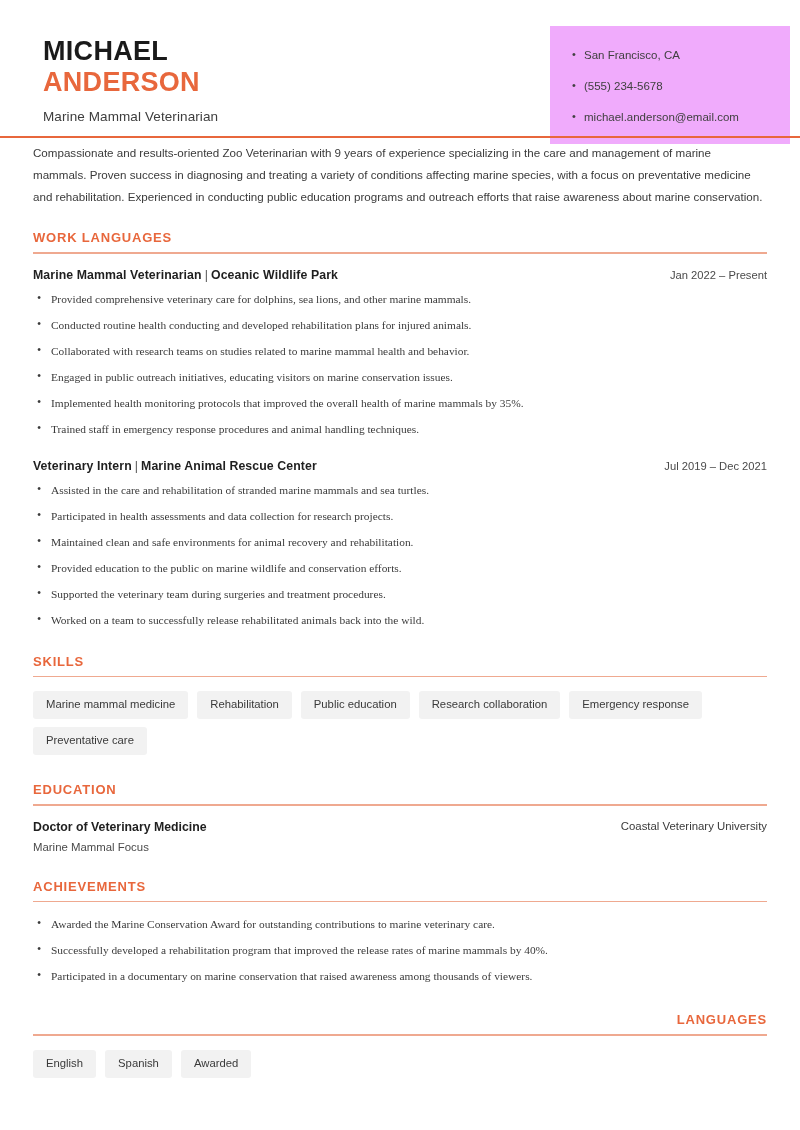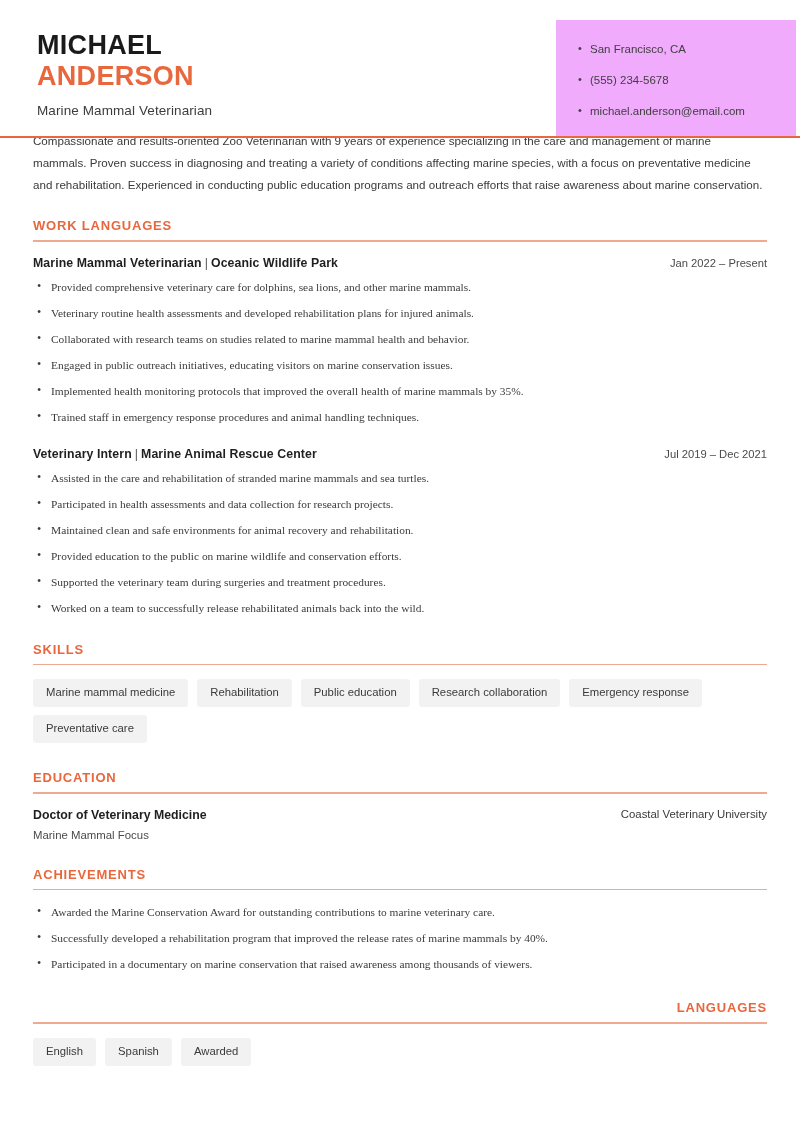--- a/index.html
+++ b/index.html
@@ -23,21 +23,21 @@
     background: #ffffff;
     box-sizing: border-box;
     position: relative;
   }
 
   
   .header {
     display: flex;
     align-items: flex-start;
     justify-content: space-between;
-    padding: 4px;
+    padding: 10px;
     height: 96px;
     position: relative;
   }
   .header-left {
     padding: 26px 0 0 33px;
     flex: 0 0 auto;
   }
   .name-line {
     font-size: 27px;
     font-weight: bold;
@@ -249,21 +249,21 @@
 
       <div class="entry">
         <div class="entry-head">
           <div class="entry-title">
             <span>Marine Mammal Veterinarian</span><span class="entry-sep">|</span><span>Oceanic Wildlife Park</span>
           </div>
           <div class="entry-date">Jan 2022 – Present</div>
         </div>
         <ul class="bullets">
           <li>Provided comprehensive veterinary care for dolphins, sea lions, and other marine mammals.</li>
-          <li>Veterinary routine health assessments and developed rehabilitation plans for injured animals.</li>
+          <li>Conducted routine health conducting and developed rehabilitation plans for injured animals.</li>
           <li>Collaborated with research teams on studies related to marine mammal health and behavior.</li>
           <li>Engaged in public outreach initiatives, educating visitors on marine conservation issues.</li>
           <li>Implemented health monitoring protocols that improved the overall health of marine mammals by 35%.</li>
           <li>Trained staff in emergency response procedures and animal handling techniques.</li>
         </ul>
       </div>
 
       <div class="entry">
         <div class="entry-head">
           <div class="entry-title">

